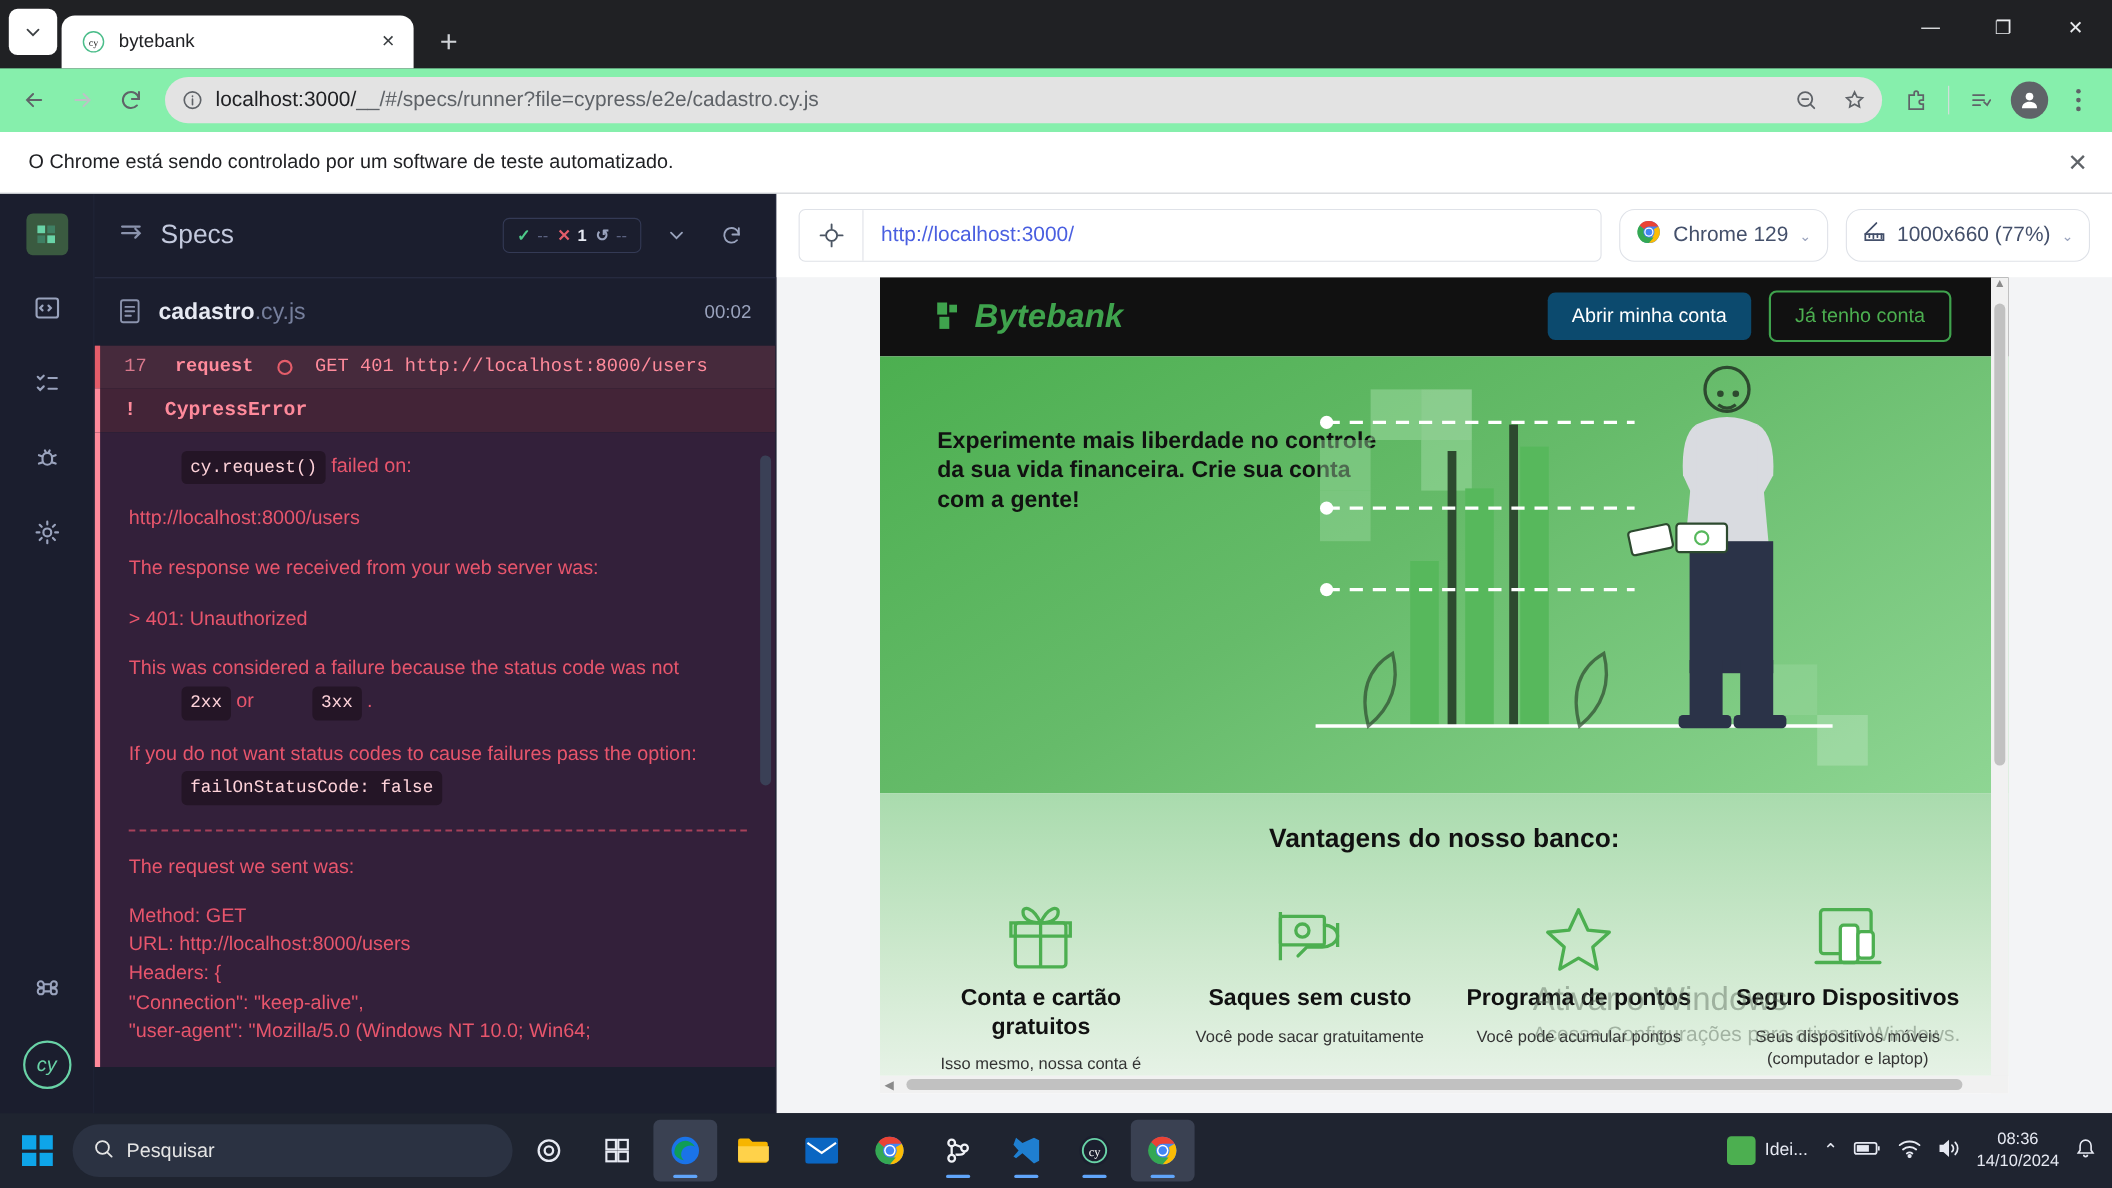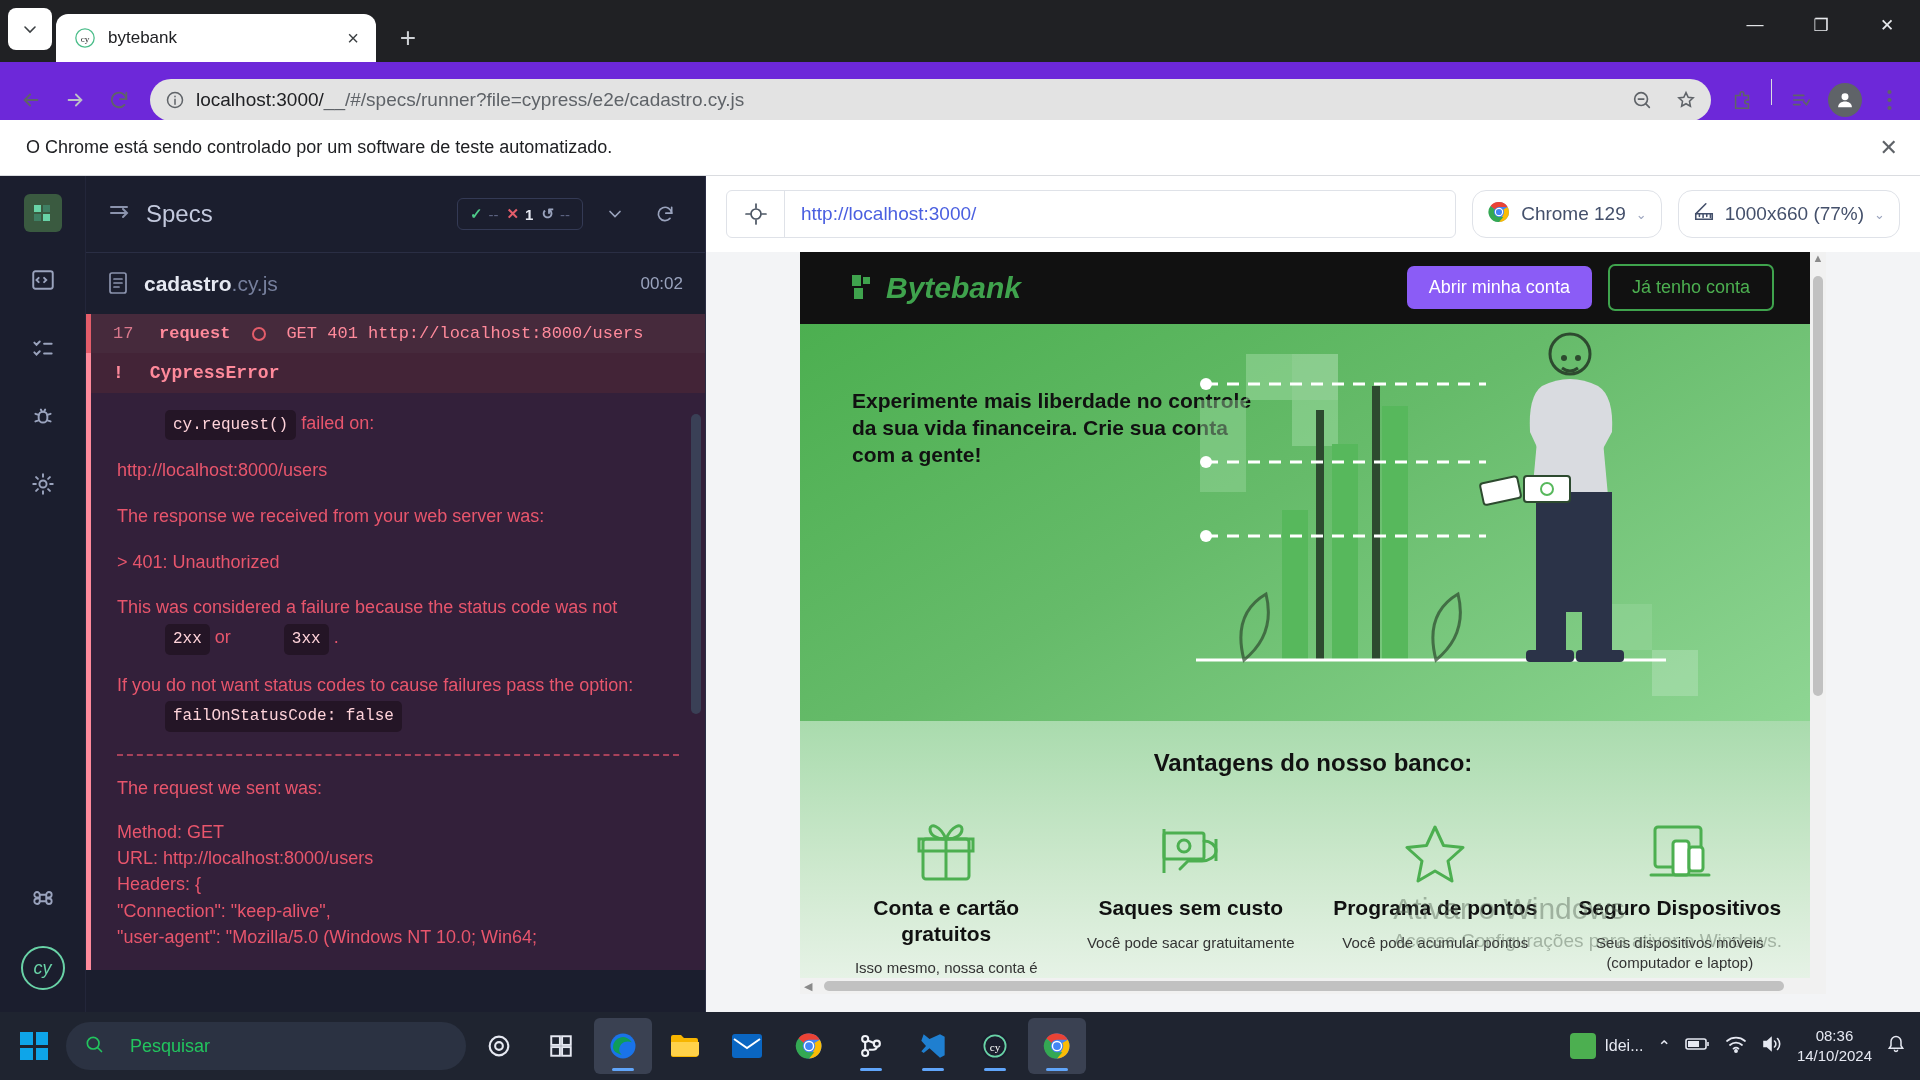--- a/index.html
+++ b/index.html
@@ -31,21 +31,21 @@
   .tab .tab-title { font-size: 17px; color: #202124; flex: 1; white-space: nowrap; overflow: hidden; }
   .tab .tab-close { width: 26px; height: 26px; display: flex; align-items: center; justify-content: center;
     border-radius: 50%; color: #3c4043; font-size: 20px; line-height: 1; }
   .newtab { width: 44px; height: 44px; display: flex; align-items: center; justify-content: center;
     color: #cfd2d6; font-size: 28px; font-weight: 300; margin-left: 10px; margin-bottom: 2px; }
   .wincontrols { position: absolute; right: 0; top: 0; height: 50px; display: flex; }
   .wincontrols div { width: 66px; height: 50px; display: flex; align-items: center; justify-content: center;
     color: #e8eaed; font-size: 17px; }
 
   .toolbar {
-    height: 58px; background: #6d28d9; display: flex; align-items: flex-start; gap: 2px; padding: 17px 10px;
+    height: 58px; background: #86efac; display: flex; align-items: center; gap: 2px; padding: 4px 10px;
     flex: 0 0 58px;
   }
   .tbbtn { width: 42px; height: 42px; display: flex; align-items: center; justify-content: center;
     border-radius: 50%; color: #5f6368; }
   .tbbtn.dim { color: #bdc1c6; }
   .omnibox {
     flex: 1; height: 42px; background: #e3e3e3; border-radius: 21px; display: flex; align-items: center;
     padding: 0 8px 0 14px; margin: 0 8px; gap: 10px;
   }
   .omnibox .info { width: 22px; height: 22px; flex:0 0 22px; display:flex; align-items:center; justify-content:center; color:#5f6368;}
@@ -146,21 +146,21 @@
     overflow: hidden; }
 
   
   .bb-nav { height: 72px; background: #111; display: flex; align-items: center; padding: 0 52px; gap: 16px; }
   .bb-logo { display: flex; align-items: center; gap: 10px; color: #3fa34d; font-size: 30px;
     font-style: italic; font-weight: bold; }
   .bb-logo .mark { width: 24px; height: 26px; position: relative; }
   .bb-logo .mark i { position: absolute; background: #3fa34d; display:block; }
   .bb-nav .grow { flex: 1; }
   .bb-btn { padding: 11px 22px; border-radius: 7px; font-size: 18px; }
-  .bb-btn.solid { background: #8b5cf6; color: #fff; }
+  .bb-btn.solid { background: #0c4a6e; color: #fff; }
   .bb-btn.ghost { border: 2px solid #3fa34d; color: #4caf50; }
 
   .bb-hero { height: 398px; background: linear-gradient(150deg,#4caf50 0%,#66bb6a 45%,#8fd694 100%);
     position: relative; overflow: hidden; padding: 64px 0 0 52px; }
   .bb-hero h1 { font-size: 21px; line-height: 1.28; color: #111; max-width: 400px; font-weight: bold; }
   .bb-art { position: absolute; right: 0; top: 0; width: 640px; height: 100%; }
 
   .bb-adv { background: linear-gradient(180deg,#a9dbad 0%,#cfe9cf 60%,#e6f2e6 100%); flex: 1;
     padding: 28px 0 0 0; position: relative; }
   .bb-adv h2 { text-align: center; font-size: 24px; color: #111; font-weight: bold; }
@@ -184,21 +184,21 @@
   .aut-sb-h .ar { color: #8a8a8a; font-size: 11px; padding: 0 4px; }
 
   
   .taskbar { height: 68px; background: #1f2430; display: flex; align-items: center; padding: 0 6px;
     flex: 0 0 68px; gap: 4px; }
   .start { width: 56px; height: 56px; display: flex; align-items: center; justify-content: center; }
   .start .w { width: 28px; height: 28px; display: grid; grid-template-columns: 1fr 1fr;
     grid-template-rows: 1fr 1fr; gap: 3px; }
   .start .w i { background: #0ea5e9; display: block; }
   .search { width: 400px; height: 48px; background: #2b3242; border-radius: 24px; display: flex;
-    align-items: center; gap: 26px; padding: 0 18px; color: #22c55e; font-size: 18px; }
+    align-items: center; gap: 11px; padding: 0 18px; color: #e5e5e5; font-size: 18px; }
   .tb-icon { width: 58px; height: 56px; display: flex; align-items: center; justify-content: center;
     position: relative; }
   .tb-icon .under { position: absolute; bottom: 3px; width: 22px; height: 3px; border-radius: 2px; background: #60a5fa; }
   .tb-icon.active { background: #3a4152; border-radius: 6px; }
   .tray { margin-left: auto; display: flex; align-items: center; gap: 14px; padding-right: 8px; color: #e6e9f2; }
   .tray .clock { text-align: center; font-size: 15px; line-height: 1.35; }
   .tray .ideia { display: flex; align-items: center; gap: 8px; font-size: 16px; }
   .tray .ideia .sq { width: 26px; height: 26px; background: #4caf50; border-radius: 4px; }
 </style>
 </head>

